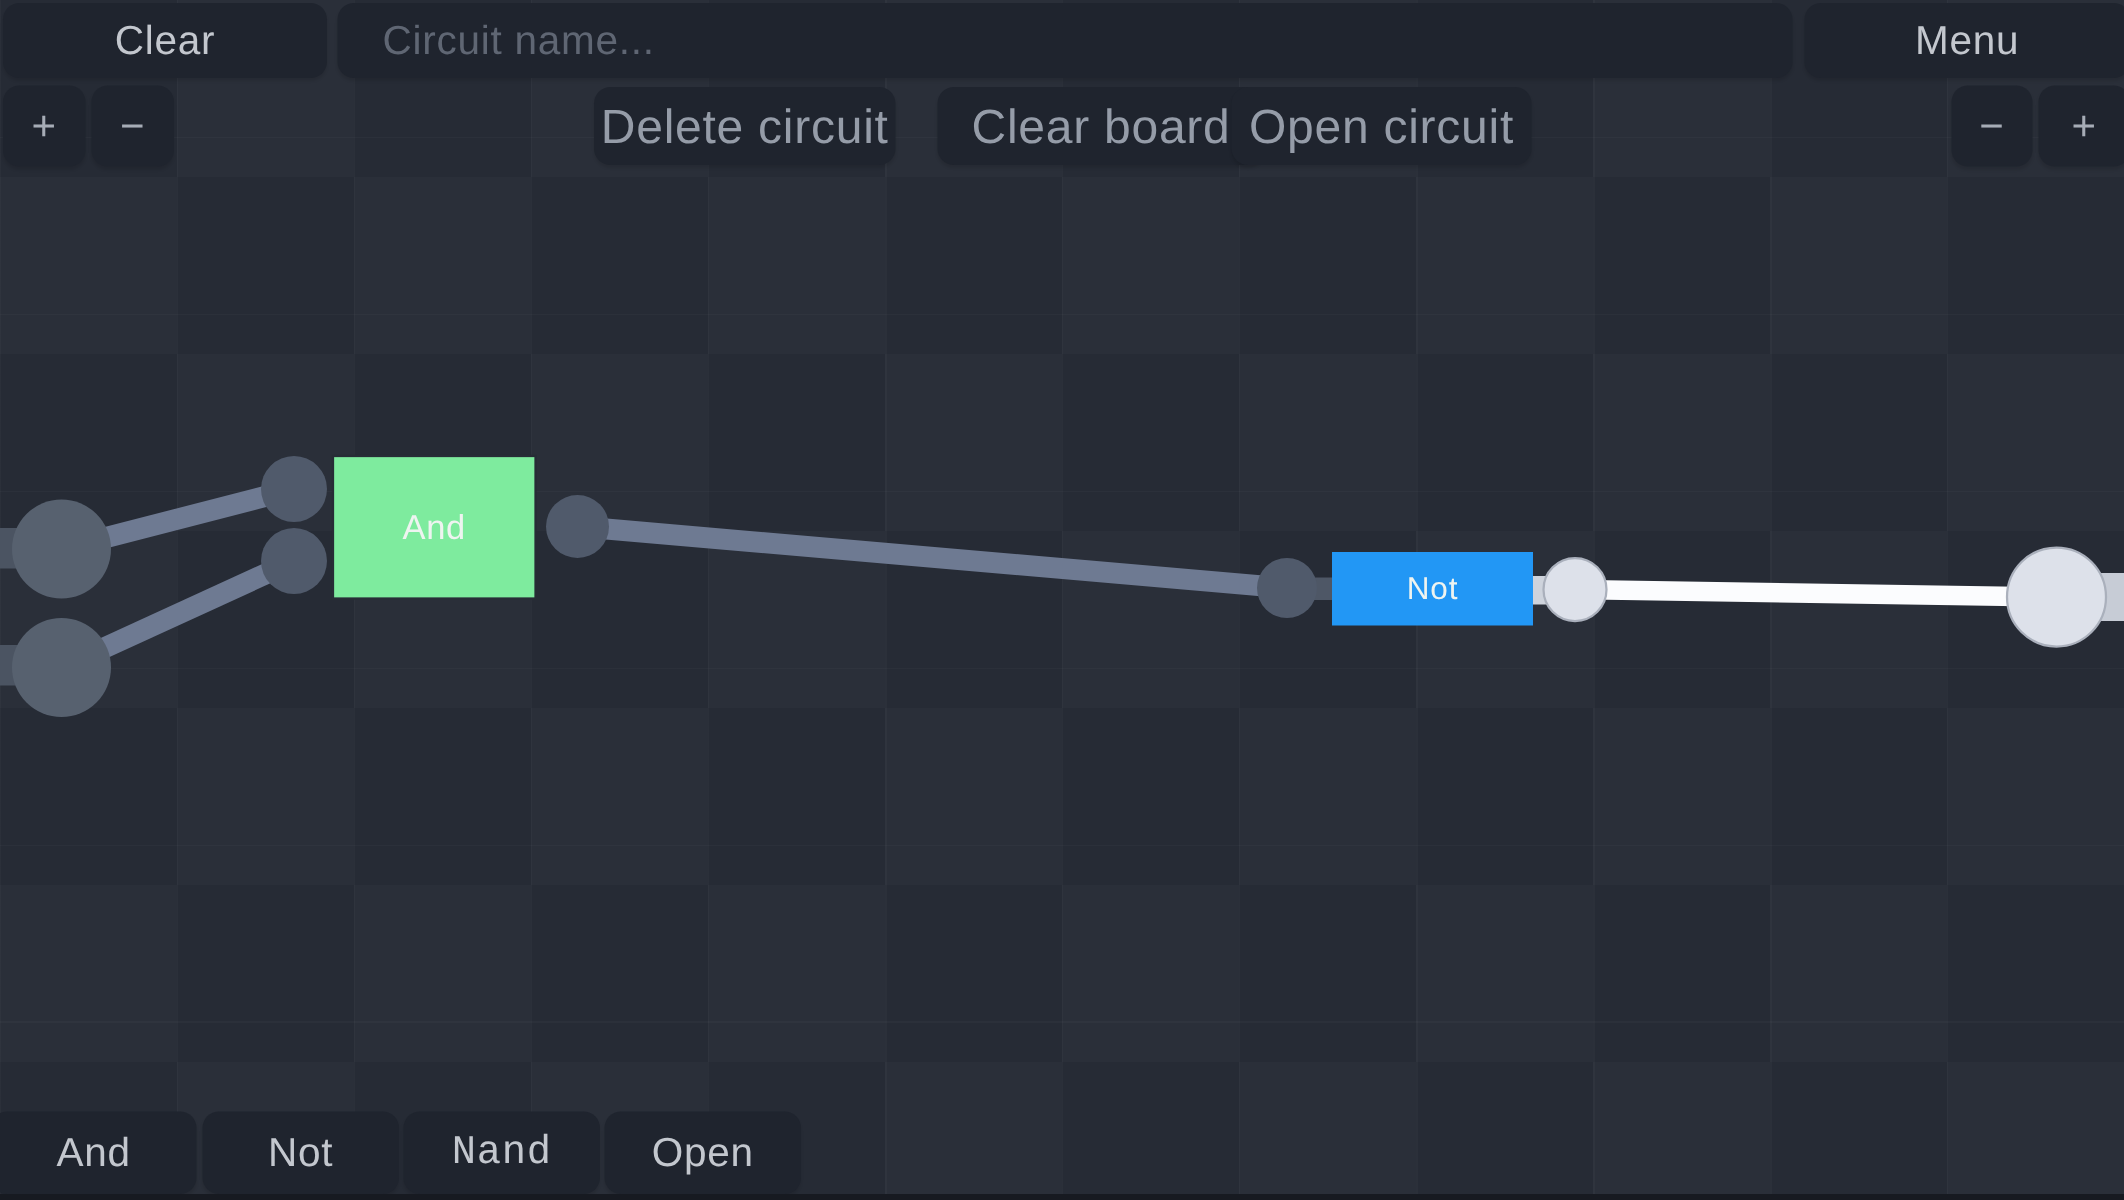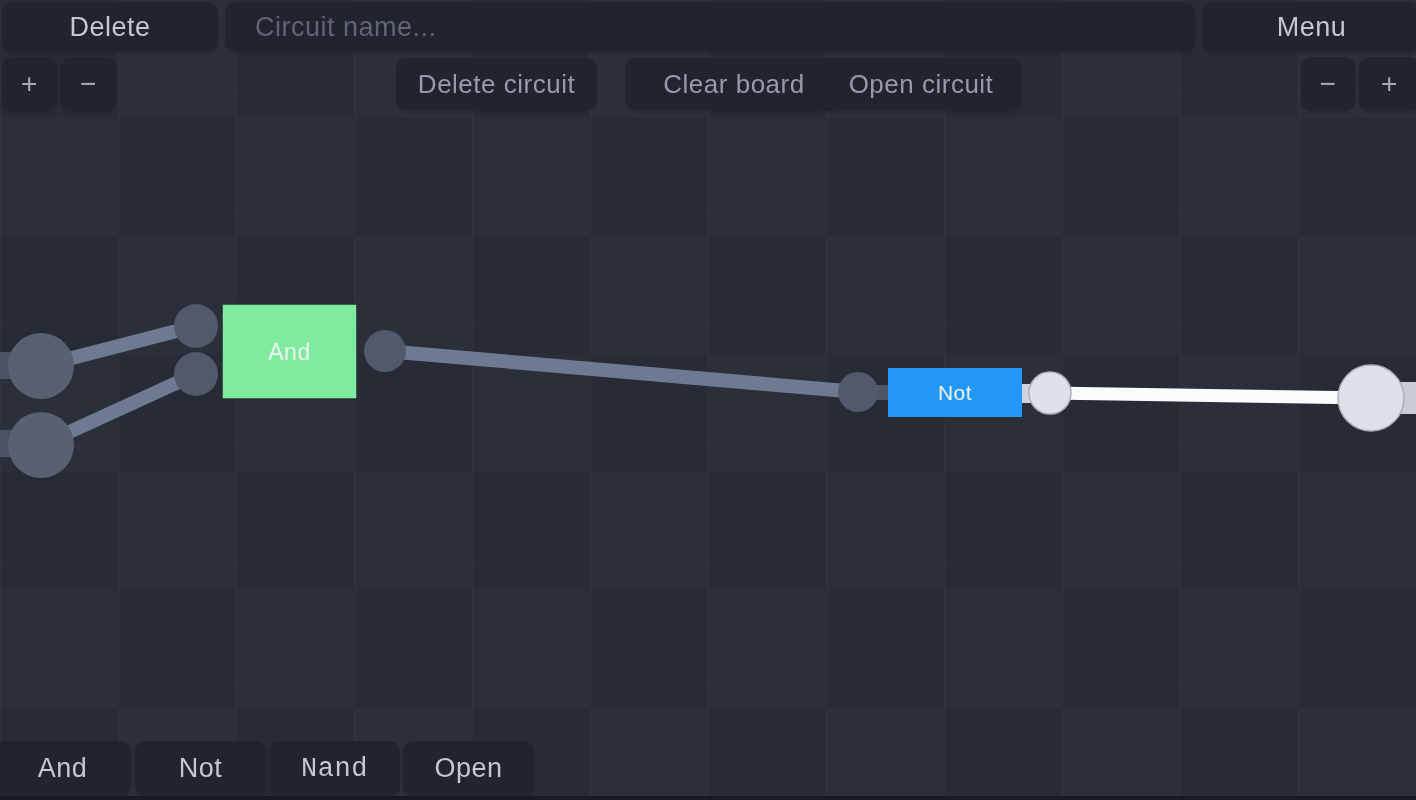--- a/index.html
+++ b/index.html
@@ -25,21 +25,21 @@
     font-family:inherit;
     font-size:27px;
     font-weight:300;
     letter-spacing:0.5px;
     display:flex;
     align-items:center;
     justify-content:center;
     cursor:pointer;
     box-shadow:0 2px 2px rgba(0,0,0,0.10);
   }
-  .btn.dim  { color:#959ca8; font-size:26px; }
+  .btn.dim  { color:#959ca8; font-size:32px; }
   .btn.zoom { color:#a6acb6; font-size:28px; font-weight:300; }
 
   
   #create-btn { left:2px;    top:2px; width:216px; height:50px; }
   #name-input {
     position:absolute; left:225px; top:2px; width:970px; height:50px;
     background:#1f242e; border:none; border-radius:11px;
     color:#fca5a5; font-family:inherit; font-size:27px; font-weight:300;
     letter-spacing:0.5px; padding:0 30px; outline:none;
     box-shadow:0 2px 2px rgba(0,0,0,0.10);
@@ -88,21 +88,21 @@
     <circle cx="385" cy="351" r="21" fill="#505a6b"></circle>
     <circle cx="858" cy="392" r="20" fill="#505a6b"></circle>
     <circle cx="1050" cy="393" r="21" fill="#dde1ea" stroke="#aab0bc" stroke-width="1.5"></circle>
     <circle cx="1371" cy="398" r="33" fill="#dde1ea" stroke="#aab0bc" stroke-width="1.5"></circle>
     <rect x="222" y="304" width="135" height="95" fill="#7eeb9e" stroke="#272c36" stroke-width="1.5"></rect>
     <text x="289.5" y="351.5" fill="#eef4f0" font-size="23" font-family="Liberation Sans, DejaVu Sans, sans-serif" letter-spacing="0.5" text-anchor="middle" dominant-baseline="central">And</text>
     <rect x="888" y="368" width="134" height="49" fill="#2297f5" stroke="none" stroke-width="0"></rect>
     <text x="955" y="392.5" fill="#eef4f0" font-size="21" font-family="Liberation Sans, DejaVu Sans, sans-serif" letter-spacing="0.5" text-anchor="middle" dominant-baseline="central">Not</text>
   </svg>
 
-<button class="btn" id="create-btn">Delete</button>
+<button class="btn" id="create-btn">Clear</button>
 <input id="name-input" type="text" placeholder="Circuit name..." style="">
 <button class="btn" id="menu-btn">Menu</button>
 
 <button class="btn zoom" id="zoom-in-left">+</button>
 <button class="btn zoom" id="zoom-out-left">−</button>
 
 <button class="btn dim" id="delete-btn">Delete circuit</button>
 <button class="btn dim" id="clear-btn">Clear board</button>
 <button class="btn dim" id="open-btn">Open circuit</button>
 

